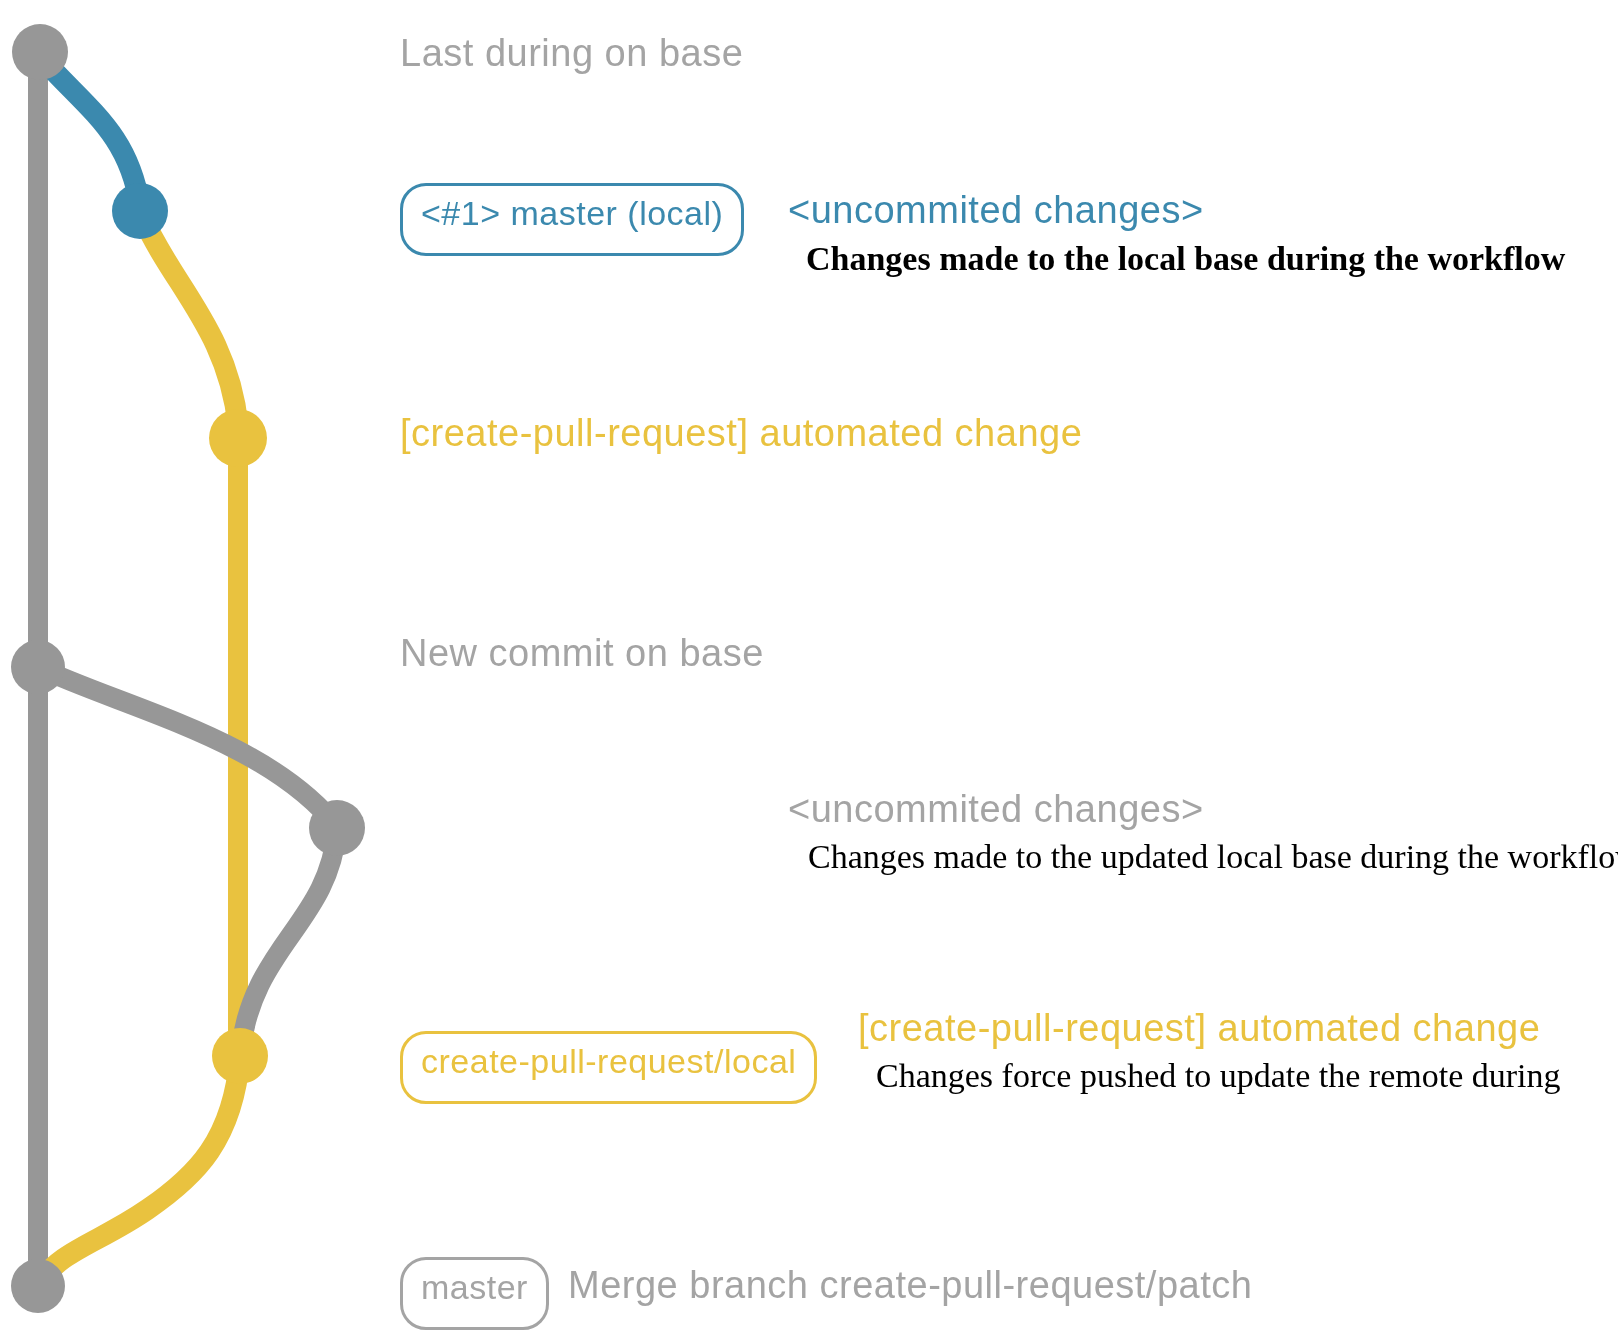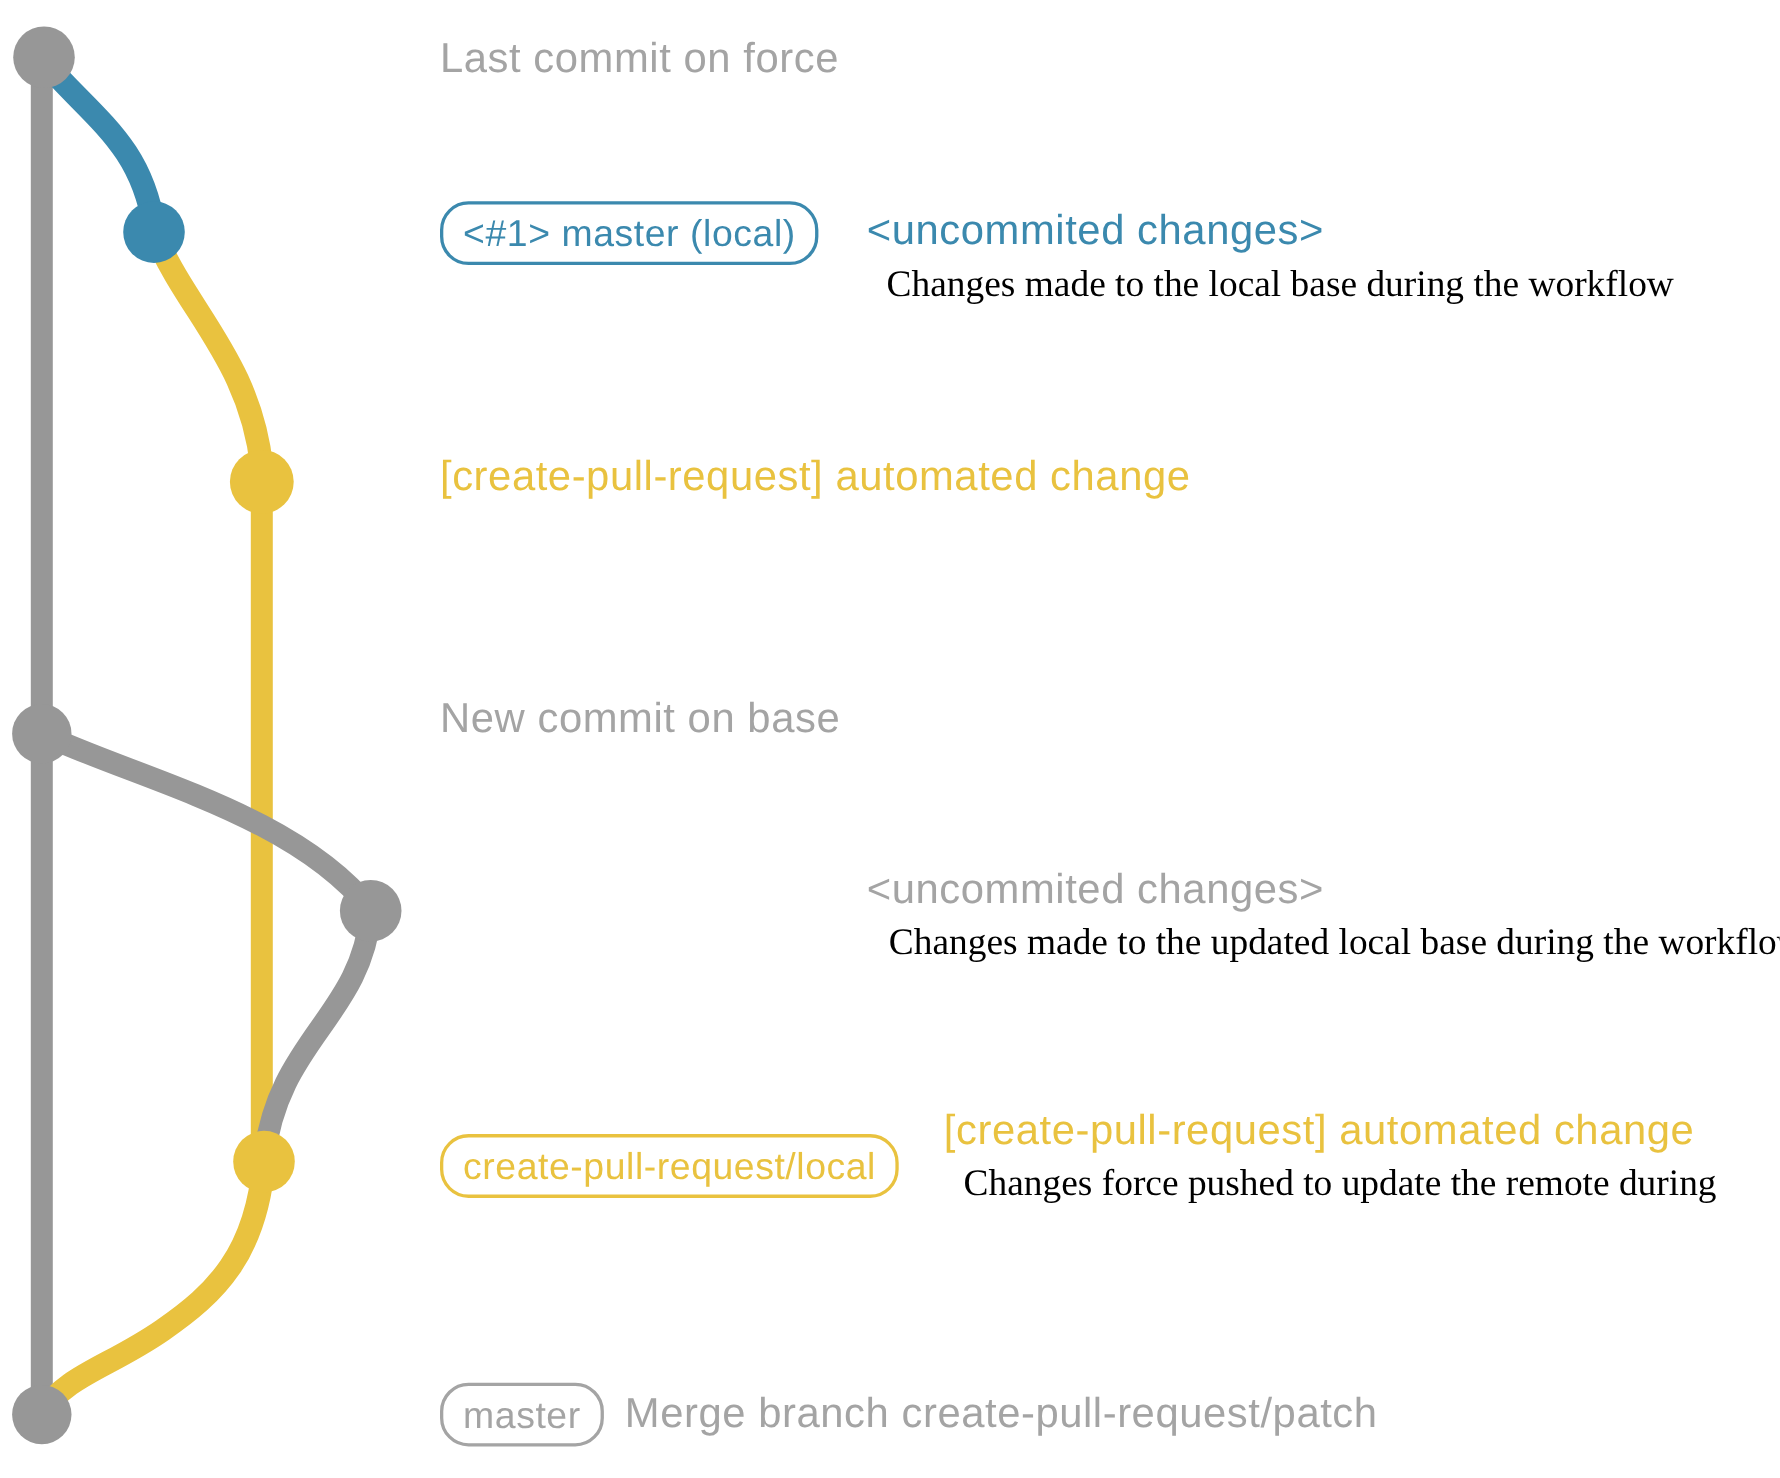--- a/index.html
+++ b/index.html
@@ -15,21 +15,21 @@
   .abs { position: absolute; white-space: nowrap; }
   .sans-big  { font-size: 38px; line-height: 1.15; letter-spacing: 0.5px; }
   .serif-note {
     font-family: "Liberation Serif", serif;
     font-size: 34px;
     line-height: 1.1;
     color: #000000;
   }
   .tag-box {
     display: inline-block;
-    height: 58px;
+    height: 73px;
     line-height: 54px;
     padding: 0 18px;
     border: 3px solid currentColor;
     border-radius: 26px;
     font-size: 34px;
     letter-spacing: 0.5px;
     background: #ffffff;
   }
   svg { position: absolute; left: 0; top: 0; }
 </style>
@@ -48,25 +48,25 @@
       <path d="M 240 1056 C 233 1140, 196 1176, 148 1209 C 99 1243, 60 1250, 38 1285" stroke="#e9c23f" stroke-width="21" fill="none"></path>
       <circle cx="40" cy="52" r="28" fill="#979797"></circle>
       <circle cx="140" cy="211" r="28" fill="#3b89ae"></circle>
       <circle cx="238" cy="438" r="29" fill="#e9c23f"></circle>
       <circle cx="38" cy="667" r="27" fill="#979797"></circle>
       <circle cx="337" cy="828" r="28" fill="#979797"></circle>
       <circle cx="240" cy="1056" r="28" fill="#e9c23f"></circle>
       <circle cx="38" cy="1286" r="27" fill="#979797"></circle>
     </svg>
 
-  <div class="abs sans-big" style="left: 400px; top: 32px; color: rgb(164, 164, 164);">Last commit on force</div>
+  <div class="abs sans-big" style="left: 400px; top: 32px; color: rgb(164, 164, 164);">Last during on base</div>
 
   <div class="abs tag-box" style="left: 400px; top: 183px; color: rgb(59, 137, 174);">&lt;#1&gt; master (local)</div>
   <div class="abs sans-big" style="left: 788px; top: 189px; color: rgb(59, 137, 174);">&lt;uncommited changes&gt;</div>
-  <div class="abs serif-note" style="left:806px; top:240px;">Changes made to the local base during the workflow</div>
+  <div class="abs serif-note" style="left:806px; top:240px;font-weight:bold;">Changes made to the local base during the workflow</div>
 
   <div class="abs sans-big" style="left: 400px; top: 412px; color: rgb(233, 194, 63);">[create-pull-request] automated change</div>
 
   <div class="abs sans-big" style="left: 400px; top: 632px; color: rgb(164, 164, 164);">New commit on base</div>
 
   <div class="abs sans-big" style="left: 788px; top: 788px; color: rgb(164, 164, 164);">&lt;uncommited changes&gt;</div>
   <div class="abs serif-note" style="left:808px; top:838px;">Changes made to the updated local base during the workflow</div>
 
   <div class="abs tag-box" style="left: 400px; top: 1031px; color: rgb(233, 194, 63);">create-pull-request/local</div>
   <div class="abs sans-big" style="left: 858px; top: 1007px; color: rgb(233, 194, 63);">[create-pull-request] automated change</div>

